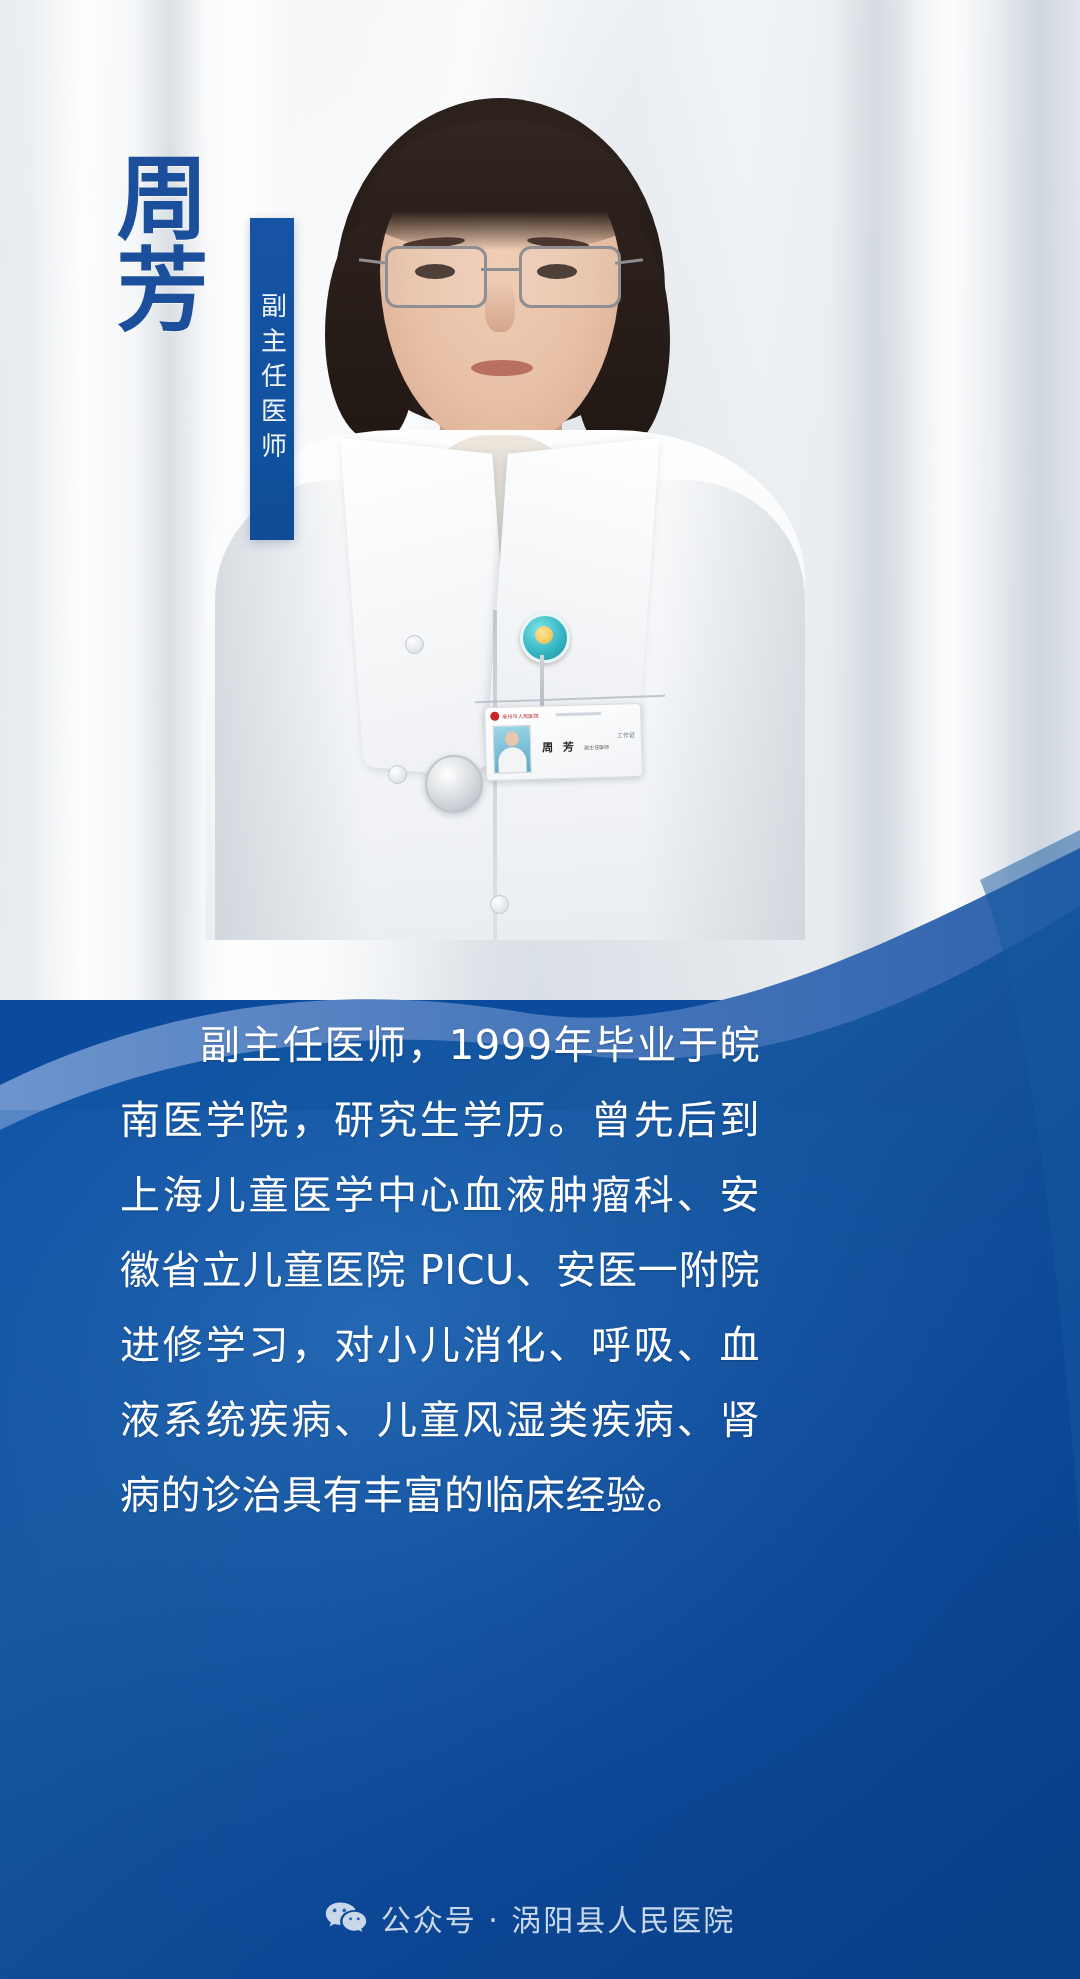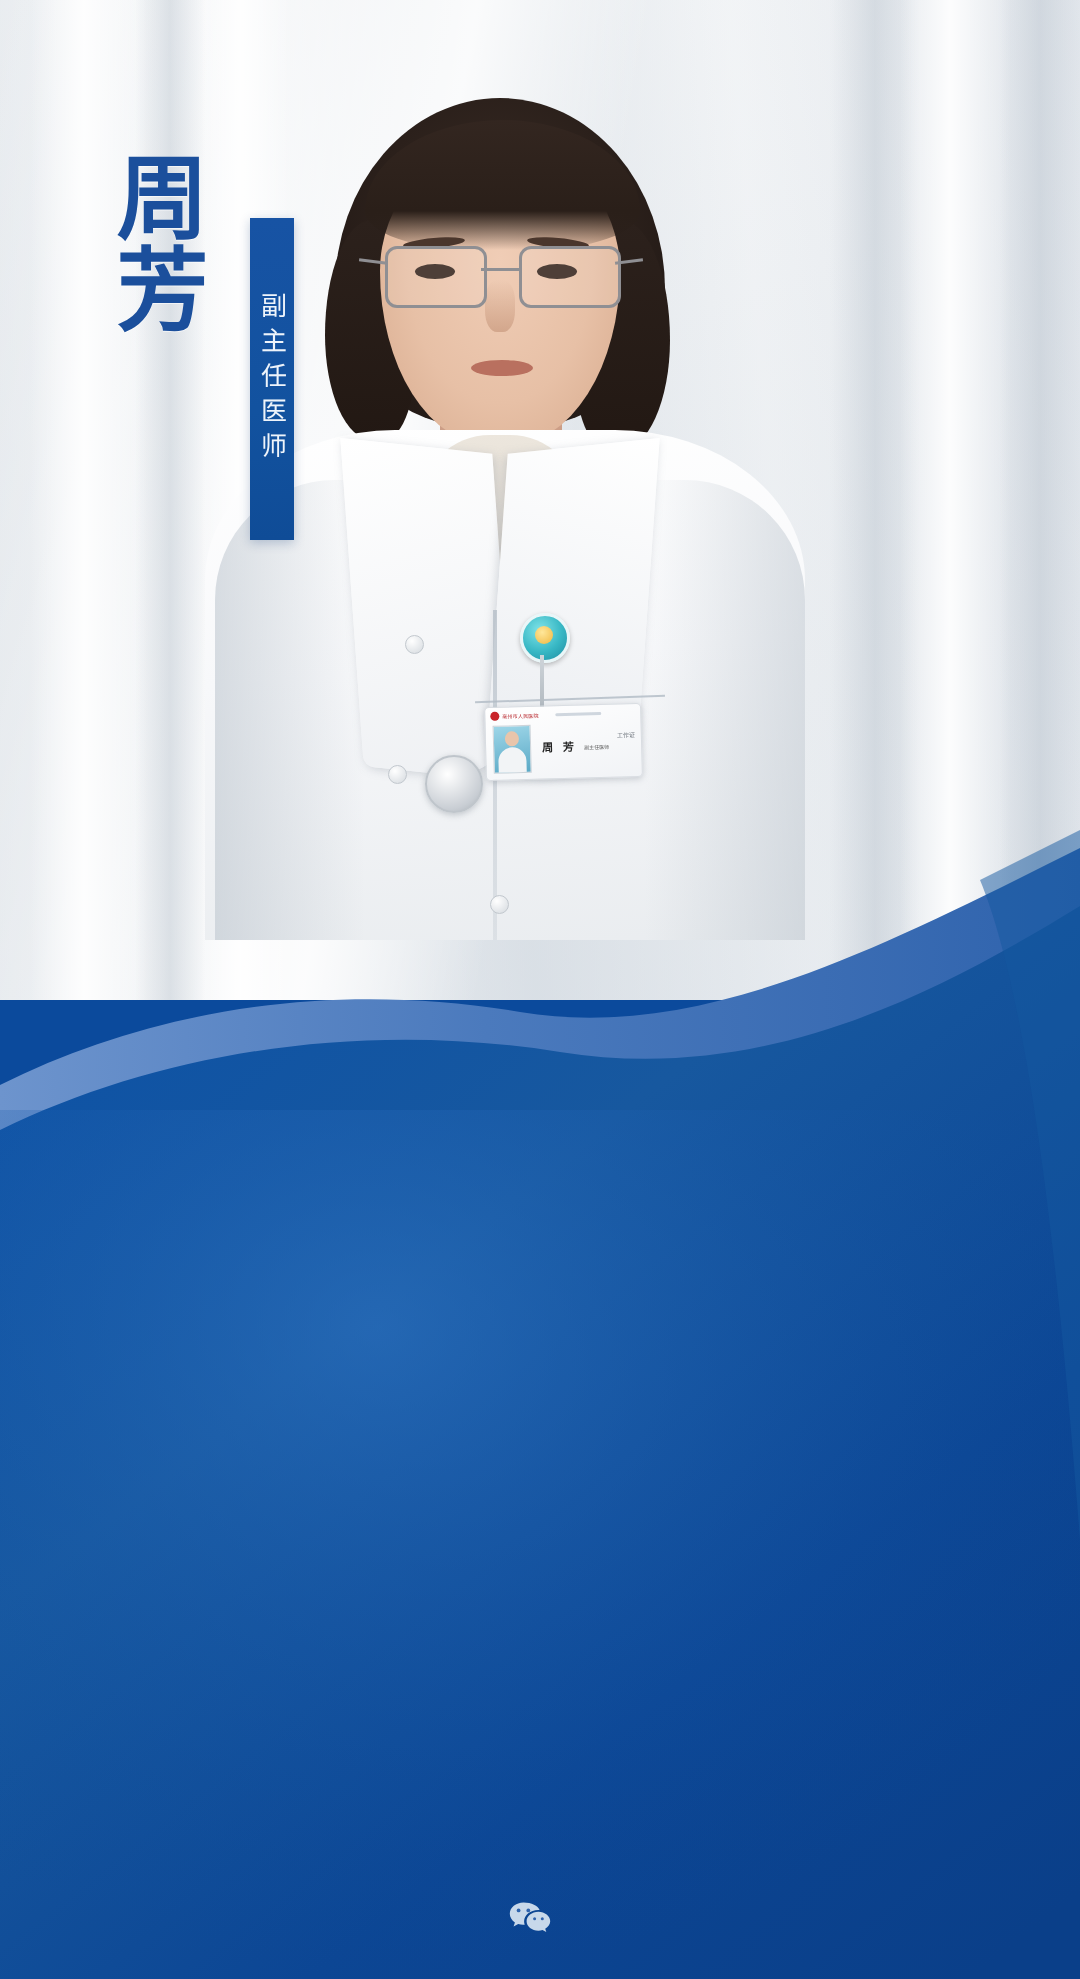--- a/index.html
+++ b/index.html
@@ -347,29 +347,31 @@
     </svg>
   </div>
 
   <div class="name-block">
     <div class="name-text">周芳</div>
     <div class="title-badge">
       <span>副主任医师</span>
     </div>
   </div>
 
+  <div class="bio">副主任医师，1999年毕业于皖南医学院，研究生学历。曾先后到上海儿童医学中心血液肿瘤科、安徽省立儿童医院 PICU、安医一附院进修学习，对小儿消化、呼吸、血液系统疾病、儿童风湿类疾病、肾病的诊治具有丰富的临床经验。</div>
 
   <div class="footer">
     <span class="wechat-icon">
       <svg viewBox="0 0 42 34" width="42" height="34" xmlns="http://www.w3.org/2000/svg">
         <g fill="#c8d8ea">
           <path d="M14.6 1.6C6.9 1.6 0.8 6.6 0.8 12.8c0 3.5 2 6.6 5.1 8.6l-1.3 4 4.6-2.3c1.6 .45 3.3 .7 5 .7 .5 0 1 0 1.5-.06 -.4-1.1-.6-2.2-.6-3.4 0-6.3 6.3-11.4 14-11.4 .5 0 1 .02 1.5 .07C29 4.9 22.5 1.6 14.6 1.6z"></path>
           <circle cx="9.6" cy="9.4" r="1.9" fill="#2f63ad"></circle>
           <circle cx="19.3" cy="9.4" r="1.9" fill="#2f63ad"></circle>
           <path d="M41.2 20.2c0-5.2-5.3-9.5-11.8-9.5 -6.5 0-11.8 4.3-11.8 9.5 0 5.2 5.3 9.5 11.8 9.5 1.4 0 2.8-.2 4.1-.6l3.8 2 -1.1-3.3C39 25.9 41.2 23.3 41.2 20.2z"></path>
           <circle cx="25.6" cy="17.8" r="1.5" fill="#2f63ad"></circle>
           <circle cx="33.3" cy="17.8" r="1.5" fill="#2f63ad"></circle>
         </g>
       </svg>
     </span>
+    <span class="footer-text">公众号 · 涡阳县人民医院</span>
   </div>
 
 </div>
 
 </body></html>

